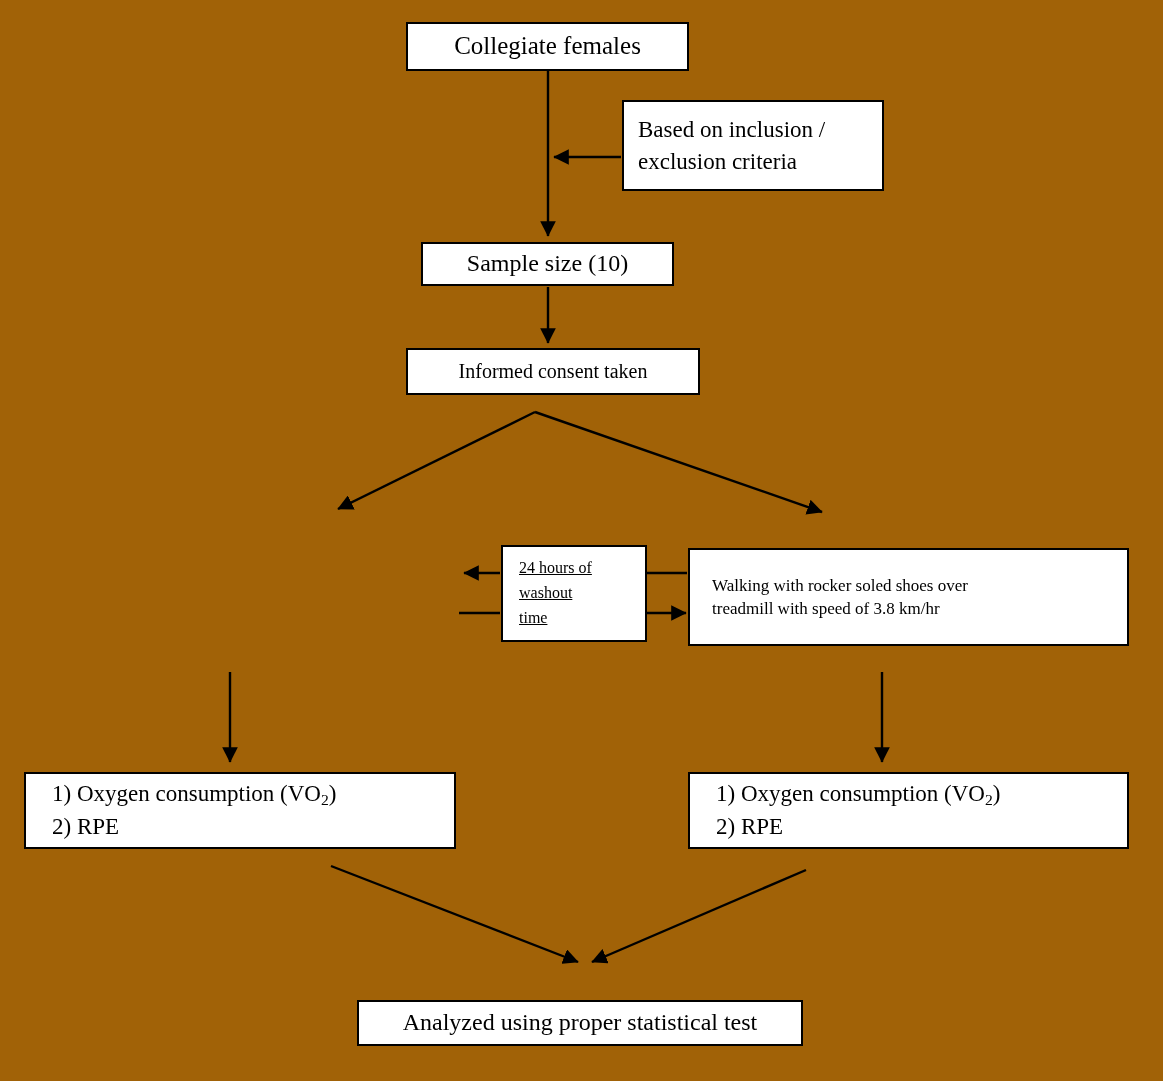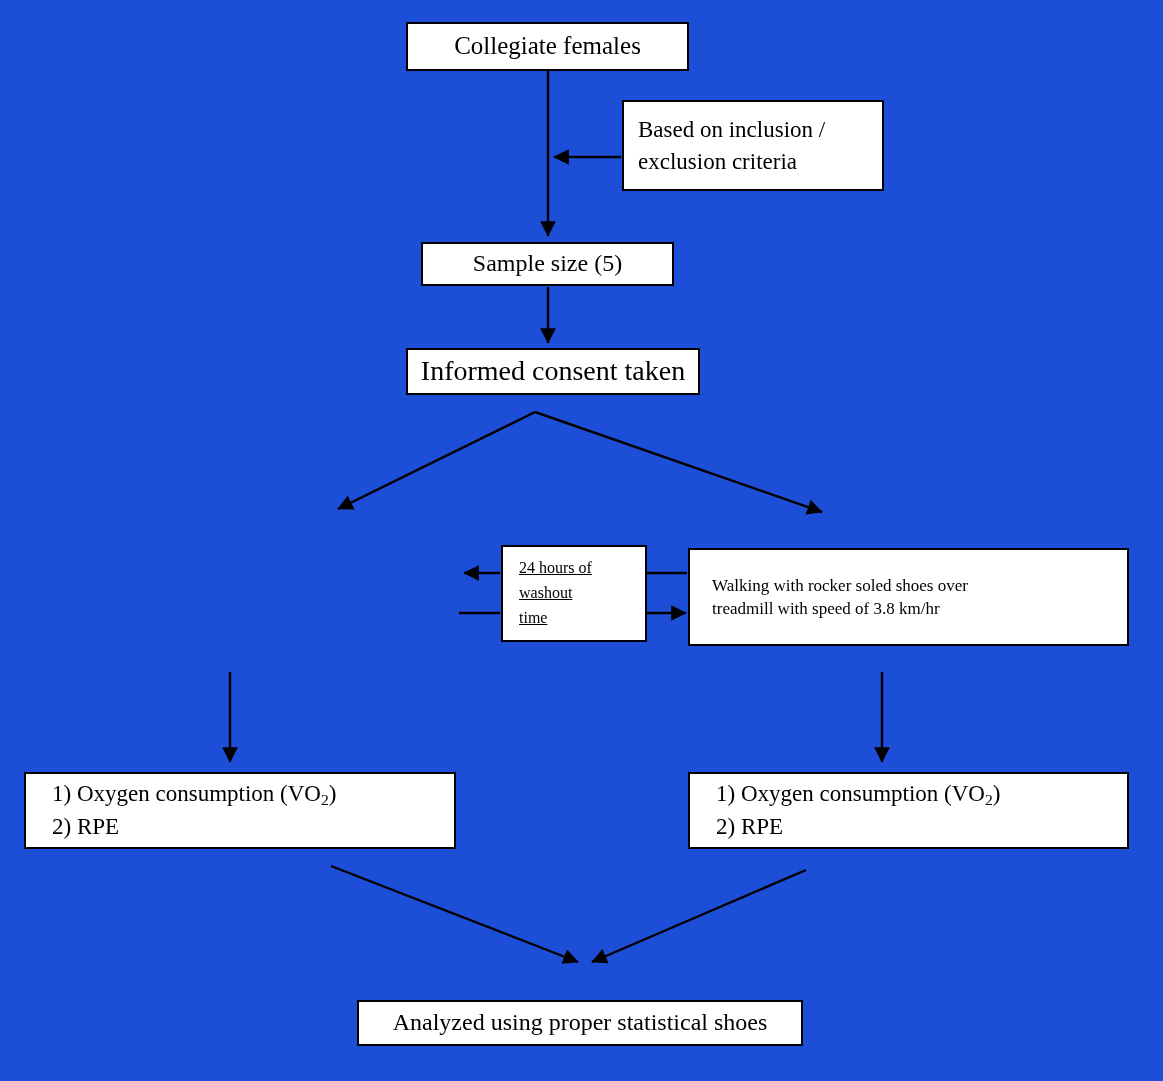--- a/index.html
+++ b/index.html
@@ -9,21 +9,21 @@
     background: #ffffff;
   }
   body {
     font-family: "Liberation Serif", "DejaVu Serif", serif;
     color: #000000;
   }
   #canvas {
     position: relative;
     width: 1163px;
     height: 1081px;
-    background: #1d4ed8;
+    background: #a16207;
     overflow: hidden;
   }
   .node {
     position: absolute;
     box-sizing: border-box;
     border: 2px solid #000000;
     background: #ffffff;
     display: flex;
     align-items: center;
     z-index: 3;
@@ -40,21 +40,21 @@
   
   #node-collegiate  { left: 406px; top: 22px;   width: 283px; height: 49px;  font-size: 25px; }
   #node-collegiate .txt { padding: 0 10px; }
 
   #node-criteria    { left: 622px; top: 100px;  width: 262px; height: 91px;  font-size: 23px; align-items: center; }
   #node-criteria .txt { padding: 0 14px; }
 
   #node-sample      { left: 421px; top: 242px;  width: 253px; height: 44px;  font-size: 24px; }
   #node-sample .txt { padding: 0 10px; }
 
-  #node-consent     { left: 406px; top: 348px;  width: 294px; height: 47px;  font-size: 28px; }
+  #node-consent     { left: 406px; top: 348px;  width: 294px; height: 47px;  font-size: 20px; }
   #node-consent .txt { padding: 0 10px; }
 
   #node-barefoot    { left: 24px;  top: 542px;  width: 436px; height: 104px; font-size: 24px; }
   #node-barefoot .txt { padding: 0 0 0 22px; }
 
   #node-washout     { left: 501px; top: 545px;  width: 146px; height: 97px;  font-size: 16px; }
   #node-washout .txt { padding: 0 0 0 16px; line-height: 1.55; text-decoration: underline; }
 
   #node-rocker      { left: 688px; top: 548px;  width: 441px; height: 98px;  font-size: 17px; }
   #node-rocker .txt { padding: 0 0 0 22px; }
@@ -120,21 +120,21 @@
   <div class="node center" id="node-collegiate">
     <span class="txt">Collegiate females</span>
   </div>
 
   <div class="node left" id="node-criteria">
     <span class="txt">Based on inclusion /
 exclusion criteria</span>
   </div>
 
   <div class="node center" id="node-sample">
-    <span class="txt">Sample size (5)</span>
+    <span class="txt">Sample size (10)</span>
   </div>
 
   <div class="node center" id="node-consent">
     <span class="txt">Informed consent taken</span>
   </div>
 
 
   <div class="node left" id="node-washout">
     <span class="txt">24 hours of
 washout
@@ -148,16 +148,16 @@
 
   <div class="node left" id="node-outcome-left">
     <span class="txt"><span>1) Oxygen consumption (VO</span><sub>2</sub><span>)</span><br><span>2) RPE</span></span>
   </div>
 
   <div class="node left" id="node-outcome-right">
     <span class="txt"><span>1) Oxygen consumption (VO</span><sub>2</sub><span>)</span><br><span>2) RPE</span></span>
   </div>
 
   <div class="node center" id="node-analyzed">
-    <span class="txt">Analyzed using proper statistical shoes</span>
+    <span class="txt">Analyzed using proper statistical test</span>
   </div>
 
 </div>
 
 </body></html>

